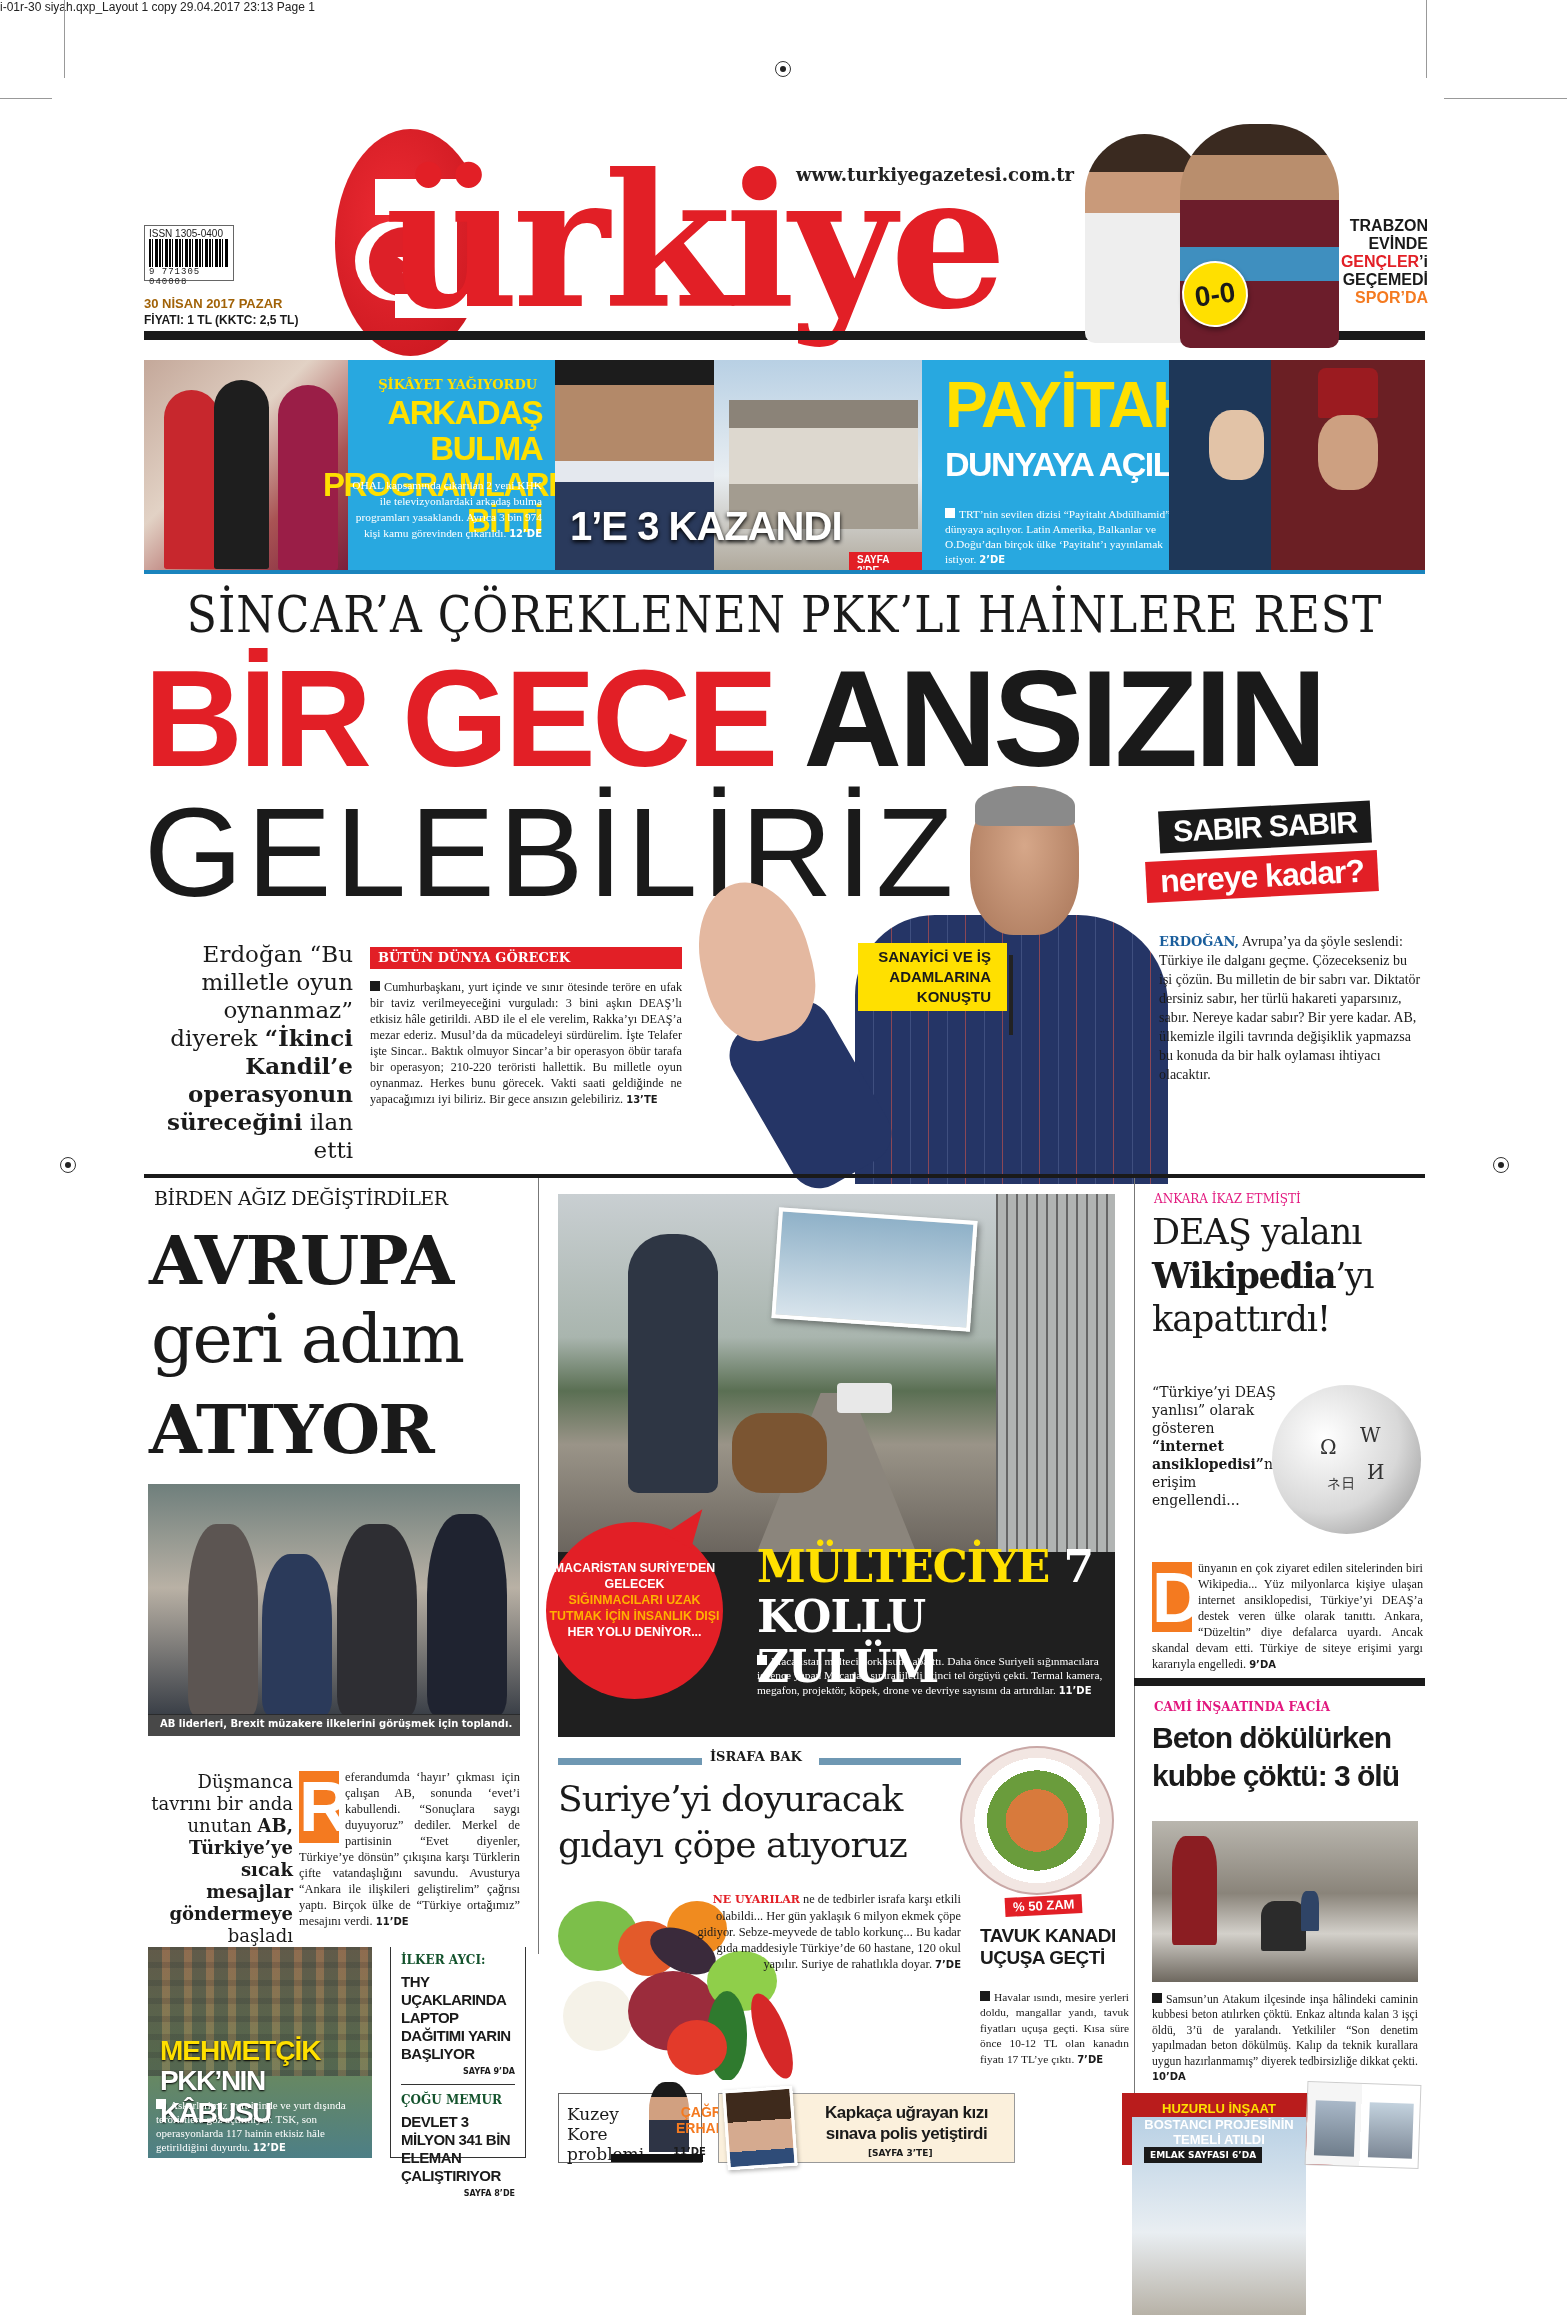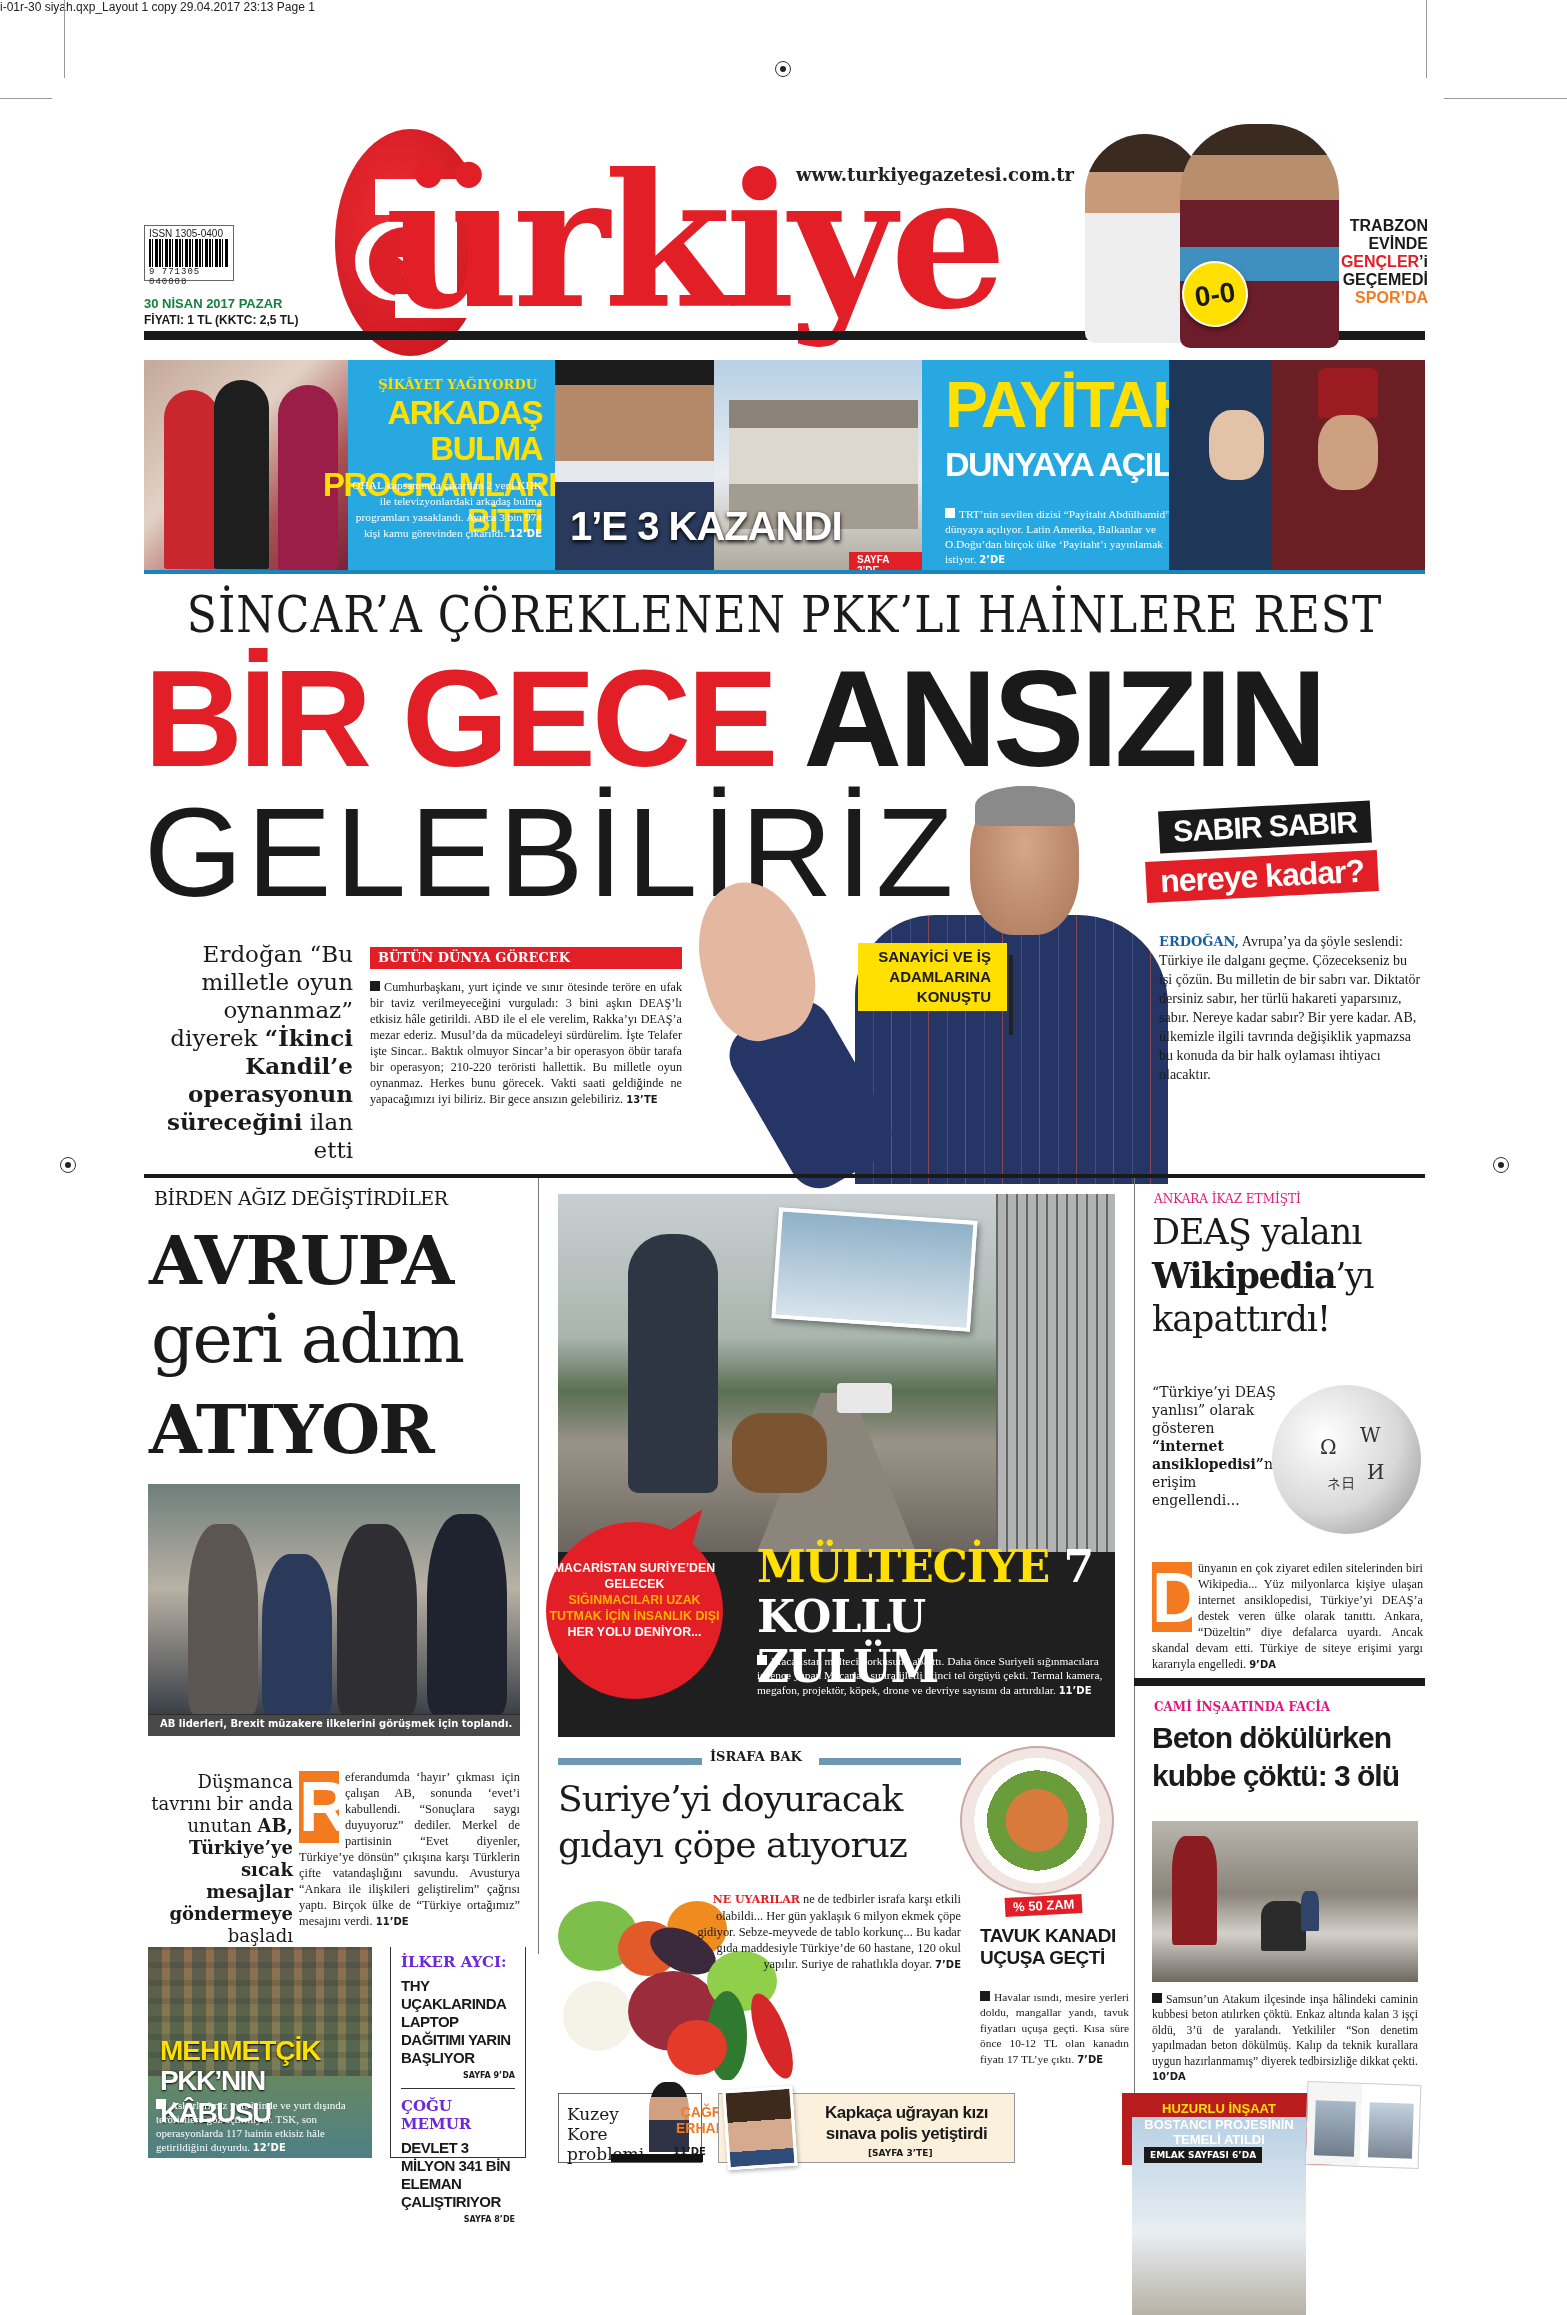--- a/index.html
+++ b/index.html
@@ -12,21 +12,21 @@
 .cropv{width:1px;background:#999}
 .croph{height:1px;background:#999}
 .reg{width:16px;height:16px;border:1px solid #333;border-radius:50%}
 .reg::after{content:"";position:absolute;left:4px;top:4px;width:6px;height:6px;border-radius:50%;background:#222}
 
 
 .barcode-box{left:144px;top:225px;width:90px;height:56px;border:1px solid #666;background:#fff;padding:2px 4px}
 .barcode-box .issn{font-family:"Liberation Sans",sans-serif;font-size:10px}
 .bars{height:28px;background:repeating-linear-gradient(90deg,#000 0 2px,#fff 2px 3px,#000 3px 4px,#fff 4px 6px,#000 6px 9px,#fff 9px 10px)}
 .barcode-box .nums{font-family:"Liberation Mono",monospace;font-size:9px;letter-spacing:1px}
-.date{left:144px;top:296px;color:#15803d;font-family:"Liberation Sans",sans-serif;font-weight:bold;font-size:13px}
+.date{left:144px;top:296px;color:#a16207;font-family:"Liberation Sans",sans-serif;font-weight:bold;font-size:13px}
 .price{left:144px;top:313px;font-family:"Liberation Sans",sans-serif;font-weight:bold;font-size:12px}
 .logo-circle{left:335px;top:129px;width:151px;height:227px;border-radius:50%;background:radial-gradient(ellipse at 40% 40%,#ee2b33,#c3141c);overflow:hidden}
 .crescent{left:20px;top:92px;width:80px;height:80px;border-radius:50%;background:#fff}
 .crescent::after{content:"";position:absolute;left:14px;top:6px;width:72px;height:70px;border-radius:50%;background:#dd2028}
 .star{left:60px;top:114px;color:#fff;font-size:36px;line-height:1;font-family:"DejaVu Sans",sans-serif}
 .logo-text{left:385px;top:149px;font-family:"DejaVu Serif",serif;font-weight:bold;color:#e21f26;font-size:184px;line-height:1;letter-spacing:-6px}
 .logo-T{left:375px;top:179px;width:119px;height:139px}
 .logo-T .tbar{position:absolute;left:0;top:0;width:119px;height:36px;background:#fff}
 .logo-T .tstem{position:absolute;left:38px;top:0;width:44px;height:139px;background:#fff}
 .logo-T .tfoot{position:absolute;left:20px;top:115px;width:80px;height:24px;background:#fff}
@@ -102,21 +102,21 @@
 .av-body{left:299px;top:1769px;width:221px;font-size:12.4px;line-height:16px;text-align:justify;font-family:"Liberation Serif",serif}
 .float-cap{float:left;margin:2px 6px 0 0}
 
 
 .mm-box{left:148px;top:1947px;width:224px;height:211px;background:linear-gradient(180deg,#8a6a4f,#6e8a58 50%,#4d7f86 100%);overflow:hidden}
 .mm-box .shells{position:absolute;left:0;top:0;width:100%;height:129px;background:repeating-linear-gradient(90deg,rgba(70,80,70,.6) 0 14px,rgba(150,110,80,.4) 14px 22px),repeating-linear-gradient(0deg,rgba(40,40,40,.3) 0 6px,transparent 6px 18px)}
 .mm-title1{left:12px;top:88px;color:#ffe000;font-family:"Liberation Sans",sans-serif;font-weight:bold;font-size:28px;letter-spacing:-1px;text-shadow:0 1px 2px #000}
 .mm-title2{left:12px;top:118px;color:#fff;font-family:"Liberation Sans",sans-serif;font-weight:bold;font-size:28px;letter-spacing:-1.5px;text-shadow:0 1px 2px #000}
 .mm-body{left:8px;top:151px;width:214px;color:#fff;font-size:11px;line-height:14px;font-family:"Liberation Serif",serif}
 .brief-box{left:390px;top:1947px;width:136px;height:211px;border:1px solid #333;border-top:none;padding:6px 10px}
-.brief-kicker{color:#6d28d9;font-weight:bold;font-size:15px;font-family:"DejaVu Serif",serif}
+.brief-kicker{color:#14532d;font-weight:bold;font-size:12px;font-family:"DejaVu Serif",serif}
 .brief-title{font-family:"Liberation Sans",sans-serif;font-weight:bold;font-size:15px;line-height:18px;margin-top:6px;letter-spacing:-0.5px}
 .brief-page{text-align:right;font-family:"DejaVu Sans",sans-serif;font-weight:bold;font-size:8px;margin-top:4px}
 .brief-sep{height:1px;background:#333;margin:8px 0}
 
 
 .mid-box{left:558px;top:1194px;width:557px;height:543px;background:#1f1f1f}
 .mid-photo{left:0;top:0;width:557px;height:358px;background:linear-gradient(180deg,#c9cfd2 0,#a9b5ae 40%,#5a6f53 55%,#9a9488 70%,#6b655e 100%);overflow:hidden}
 .mid-photo .road{position:absolute;left:199px;top:199px;width:159px;height:159px;background:#8b857c;clip-path:polygon(40% 0,60% 0,100% 100%,0 100%)}
 .mid-photo .fence{position:absolute;right:0;top:0;width:119px;height:358px;background:repeating-linear-gradient(90deg,#666 0 2px,#b1b4b3 2px 10px)}
 .mid-photo .guard{position:absolute;left:70px;top:40px;width:90px;height:259px;border-radius:40px 40px 10px 10px;background:#2e3644}

